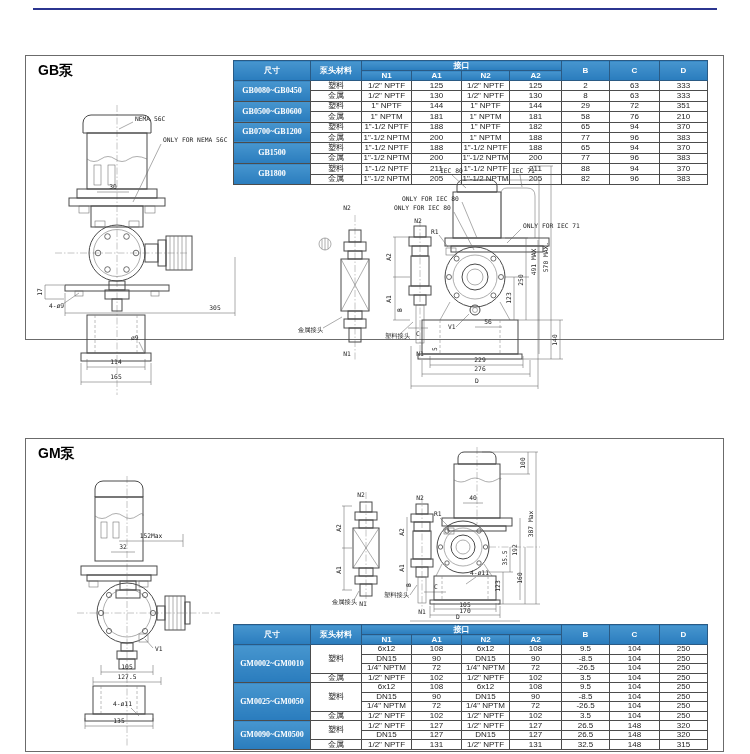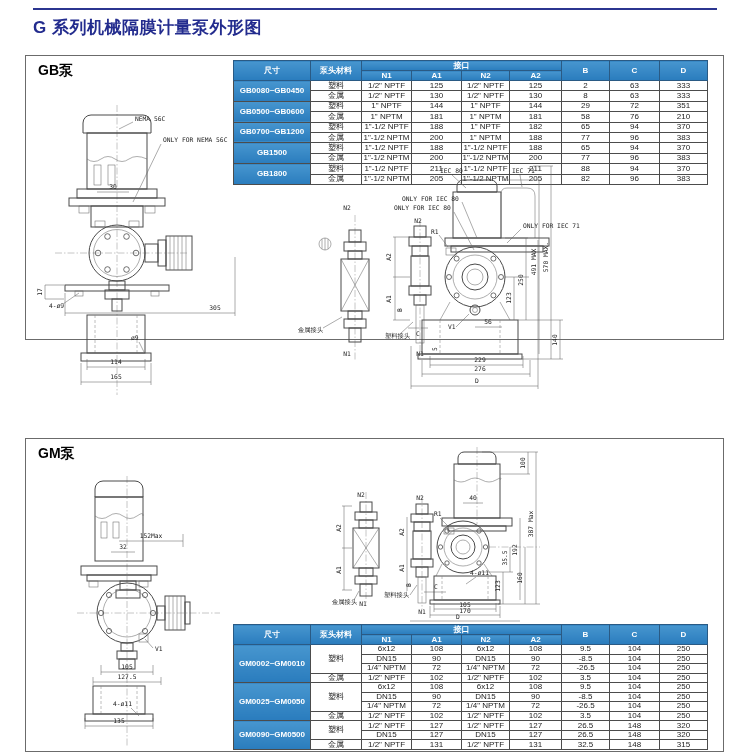--- a/index.html
+++ b/index.html
@@ -16,38 +16,37 @@
   #gb-table-wrap{left:207px;top:4px;}
   #gm-table-wrap{left:207px;top:185px;}
   .spec-table{border-collapse:collapse;table-layout:fixed;border:1px solid #1c1c1c;padding-left:20px;}
   #gb-table-wrap .spec-table{height:125px;}
   #gm-table-wrap .spec-table{height:126px;}
   .spec-table th{background:linear-gradient(180deg,#4796cf 0%,#2a7cbd 100%);color:#fff;
        font-size:8px;font-weight:bold;border:1px solid #2a5a84;padding:0;line-height:1;height:9px;}
   .spec-table td{font-size:8px;color:#1d1d1d;border:1px solid #4c4c4c;text-align:center;
        padding:0;line-height:1;white-space:nowrap;overflow:hidden;background:#fff;}
   .spec-table td.c-size{background:linear-gradient(180deg,#4796cf 0%,#2a7cbd 100%);
-       color:#fff;font-weight:bold;}
+       color:#fff;font-weight:bold;font-family:Liberation Serif, serif;}
   svg.draw{position:absolute;overflow:visible;}
   svg.draw text{font-size:6.3px;fill:#222;text-anchor:middle;
        font-family:"DejaVu Sans Mono","Liberation Sans",sans-serif;}
   svg.draw text.ts{text-anchor:start;}
   svg.draw .ln{fill:none;stroke:#4a4a4a;stroke-width:1;}
   svg.draw .th{fill:none;stroke:#6a6a6a;stroke-width:0.55;}
   svg.draw .cl{fill:none;stroke:#999;stroke-width:0.55;stroke-dasharray:7 2 1.5 2;}
   svg.draw .dim{fill:none;stroke:#666;stroke-width:0.55;}
   svg.draw .hid{fill:none;stroke:#888;stroke-width:0.55;stroke-dasharray:3 2;}
   svg.draw .bolt{fill:none;stroke:#4a4a4a;stroke-width:0.8;}
 </style>
 </head>
 <body>
 
 <div class="page">
   <div class="toprule"></div>
-  <h1 class="title">G 系列机械隔膜计量泵外形图</h1>
 
   <section class="panel" id="panel-gb">
     <div class="panel-label">GB泵</div>
     <div class="tblwrap" id="gb-table-wrap">
         <table class="spec-table">
           <colgroup>
             <col style="width: 77px;">
             <col style="width: 51px;">
             <col style="width: 50px;">
             <col style="width: 50px;">

